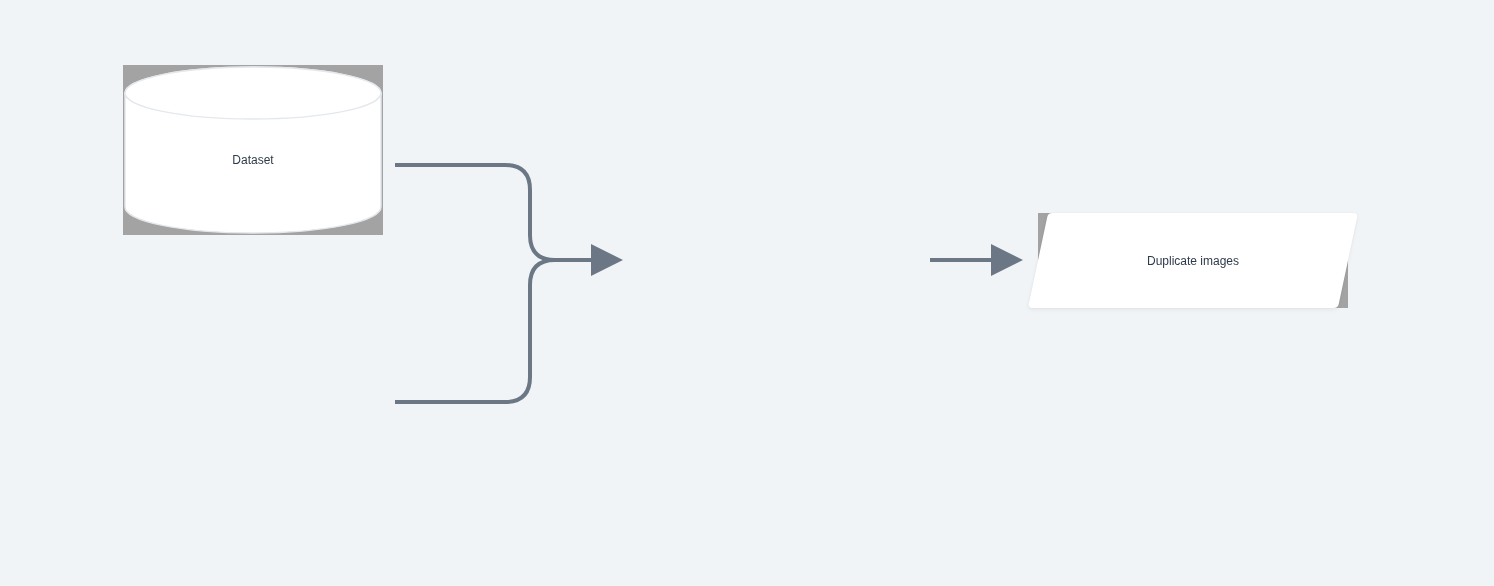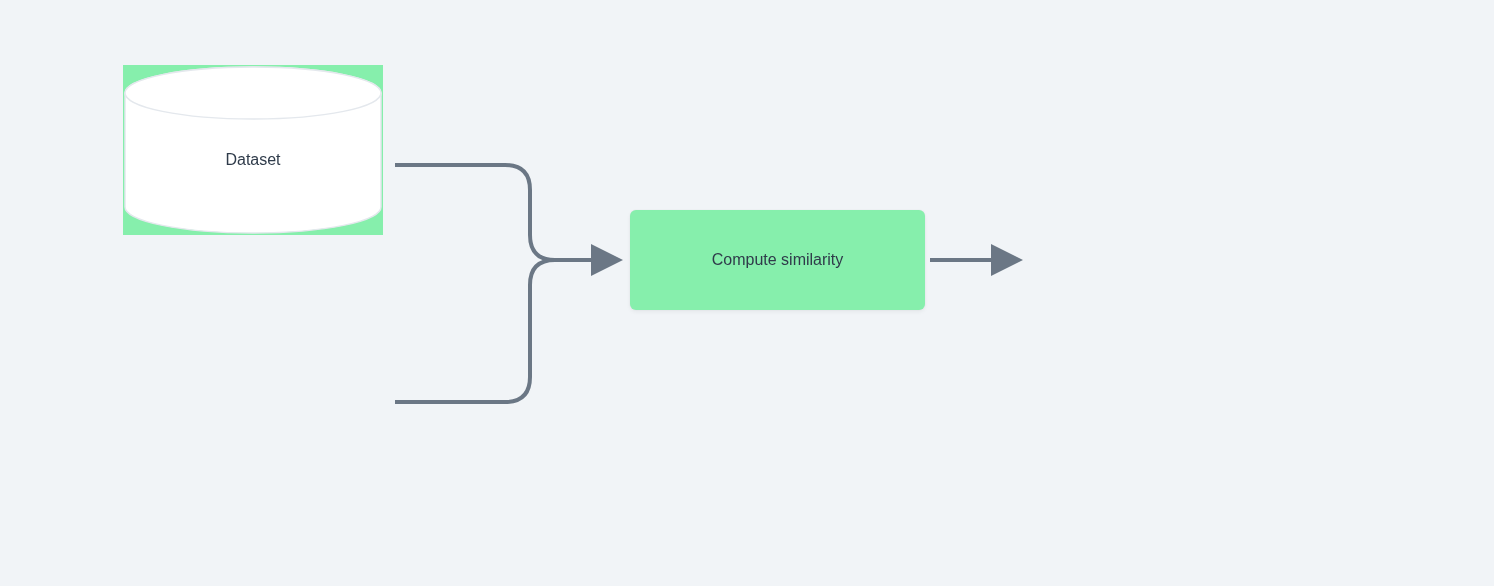--- a/index.html
+++ b/index.html
@@ -15,25 +15,25 @@
       position: relative;
       overflow: hidden;
     }
     .diagram {
       position: absolute;
       width: 100%;
       height: 100%;
     }
     .node {
       position: absolute;
-      background: #86efac;
+      background: #a3a3a3;
       display: flex;
       align-items: center;
       justify-content: center;
-      font-size: 16px;
+      font-size: 12px;
       color: #2f3b4a;
     }
     
     .cylinder {
       left: 123px;
       top: 65px;
       width: 260px;
       height: 170px;
     }
     .cylinder-svg {
@@ -117,18 +117,19 @@
   <div class="node cylinder">
     <svg class="cylinder-svg" viewBox="0 0 260 170">
       <ellipse cx="130" cy="28" rx="128" ry="26" fill="#ffffff" stroke="#e4e8ed" stroke-width="1.5"></ellipse>
       <path d="M 2 28 L 2 142 A 128 26 0 0 0 258 142 L 258 28" fill="#ffffff" stroke="#e4e8ed" stroke-width="1.5"></path>
       <ellipse cx="130" cy="28" rx="128" ry="26" fill="#ffffff" stroke="#e4e8ed" stroke-width="1.5"></ellipse>
     </svg>
     <span class="cylinder-label">Dataset</span>
   </div>
 
 
-  <div class="node rect">
-    <span>Compute similarity</span>
+
+  <div class="node parallelogram output">
+    <div class="parallelogram-shape"></div>
+    <span class="label">Duplicate images</span>
   </div>
-
 
 </div>
 
 </body></html>

